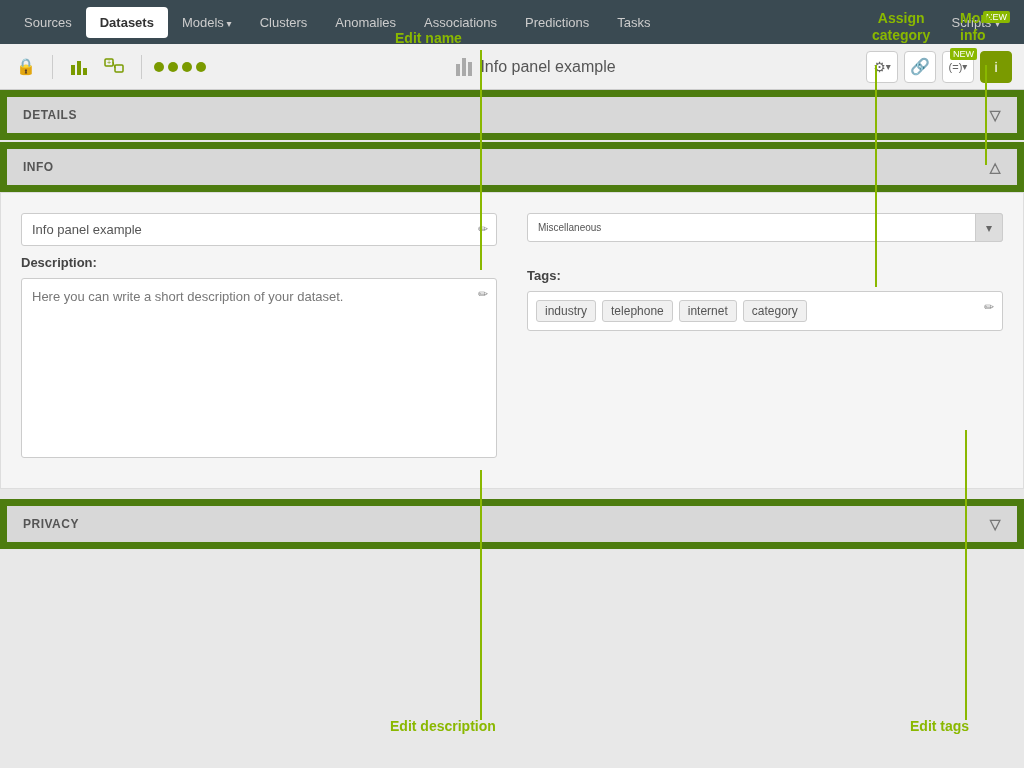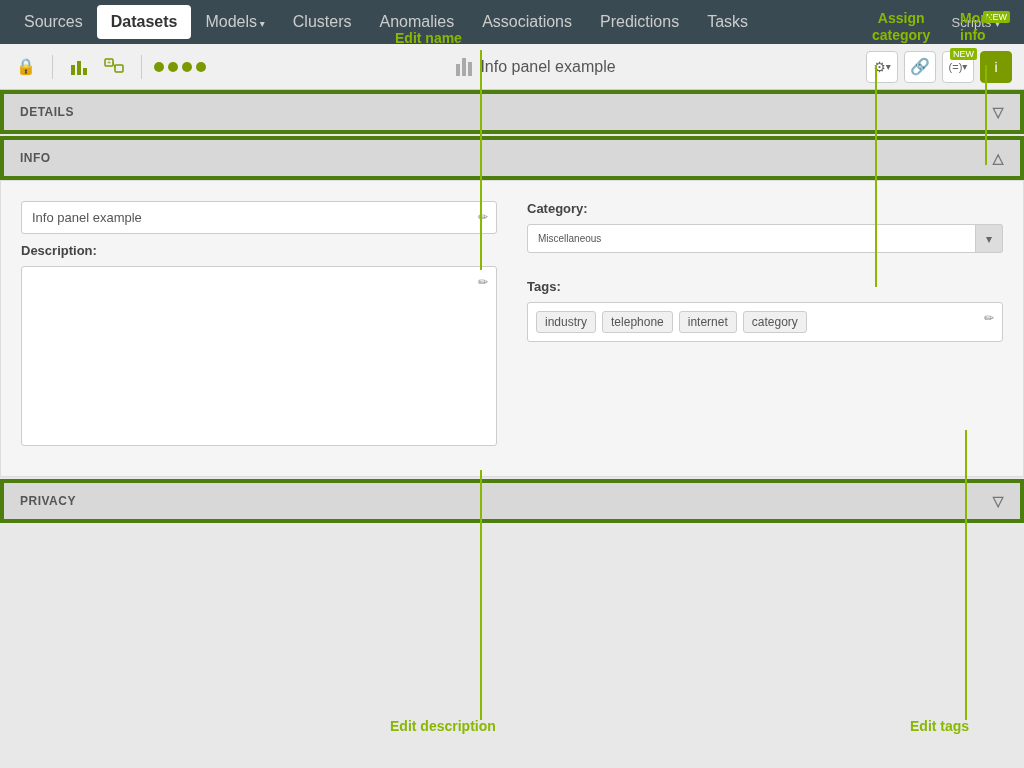--- a/index.html
+++ b/index.html
@@ -9,21 +9,21 @@
     .navbar {
       background: #3a4a52;
       display: flex;
       align-items: center;
       height: 44px;
       padding: 0 10px;
     }
     .nav-item {
       color: #ccc;
       padding: 8px 14px;
-      font-size: 16px;
+      font-size: 13px;
       cursor: pointer;
       border-radius: 4px;
       white-space: nowrap;
     }
     .nav-item.active {
       background: #fff;
       color: #333;
       font-weight: bold;
     }
     .nav-item.dropdown::after {
@@ -126,21 +126,21 @@
       position: relative;
     }
     .toolbar-btn .new-badge {
       top: -4px;
       right: -4px;
     }
 
     
     .section-header {
       background: #d8d8d8;
-      border: 4px solid #4d7c0f;
+      border: 7px solid #4d7c0f;
       padding: 10px 16px;
       font-size: 12px;
       font-weight: bold;
       color: #555;
       letter-spacing: 0.5px;
       display: flex;
       align-items: center;
       justify-content: space-between;
       cursor: pointer;
       margin-top: 0;
@@ -374,48 +374,48 @@
     <div class="info-col">
 
       <div class="field-input-wrap">
         <span>Info panel example</span>
         <span class="field-edit-icon">✏</span>
       </div>
 
       <div style="margin-top:9px;">
         <div class="field-label">Description:</div>
         <div class="description-wrap">
+          <span>Here you can write a short description of your dataset.</span>
           <span class="description-edit-icon">✏</span>
         </div>
       </div>
     </div>
 
     <div class="info-col">
 
-      <div class="field-label">Category:</div>
       <div class="category-select-wrap">
         <select class="category-select"><option>Miscellaneous</option><option>Business</option><option>Technology</option><option>Science</option></select>
         <div class="category-arrow">▾</div>
       </div>
 
       <div style="margin-top:26px;">
         <div class="field-label">Tags:</div>
         <div class="tags-wrap">
           <span class="tag">industry</span>
           <span class="tag">telephone</span>
           <span class="tag">internet</span>
           <span class="tag">category</span>
           <span class="tags-edit-icon">✏</span>
         </div>
       </div>
     </div>
   </div>
 </div>
 
-<div class="section-header" style="margin-top:2px;text-align:right;">
+<div class="section-header" style="margin-top:10px;text-align:right;">
   <span>PRIVACY</span>
   <span class="section-toggle">▽</span>
 </div>
 
 <div class="annotations">
 
   <div class="annotation" style="left: 395px; top: 30px;">
     <span>Edit name</span>
   </div>
 

